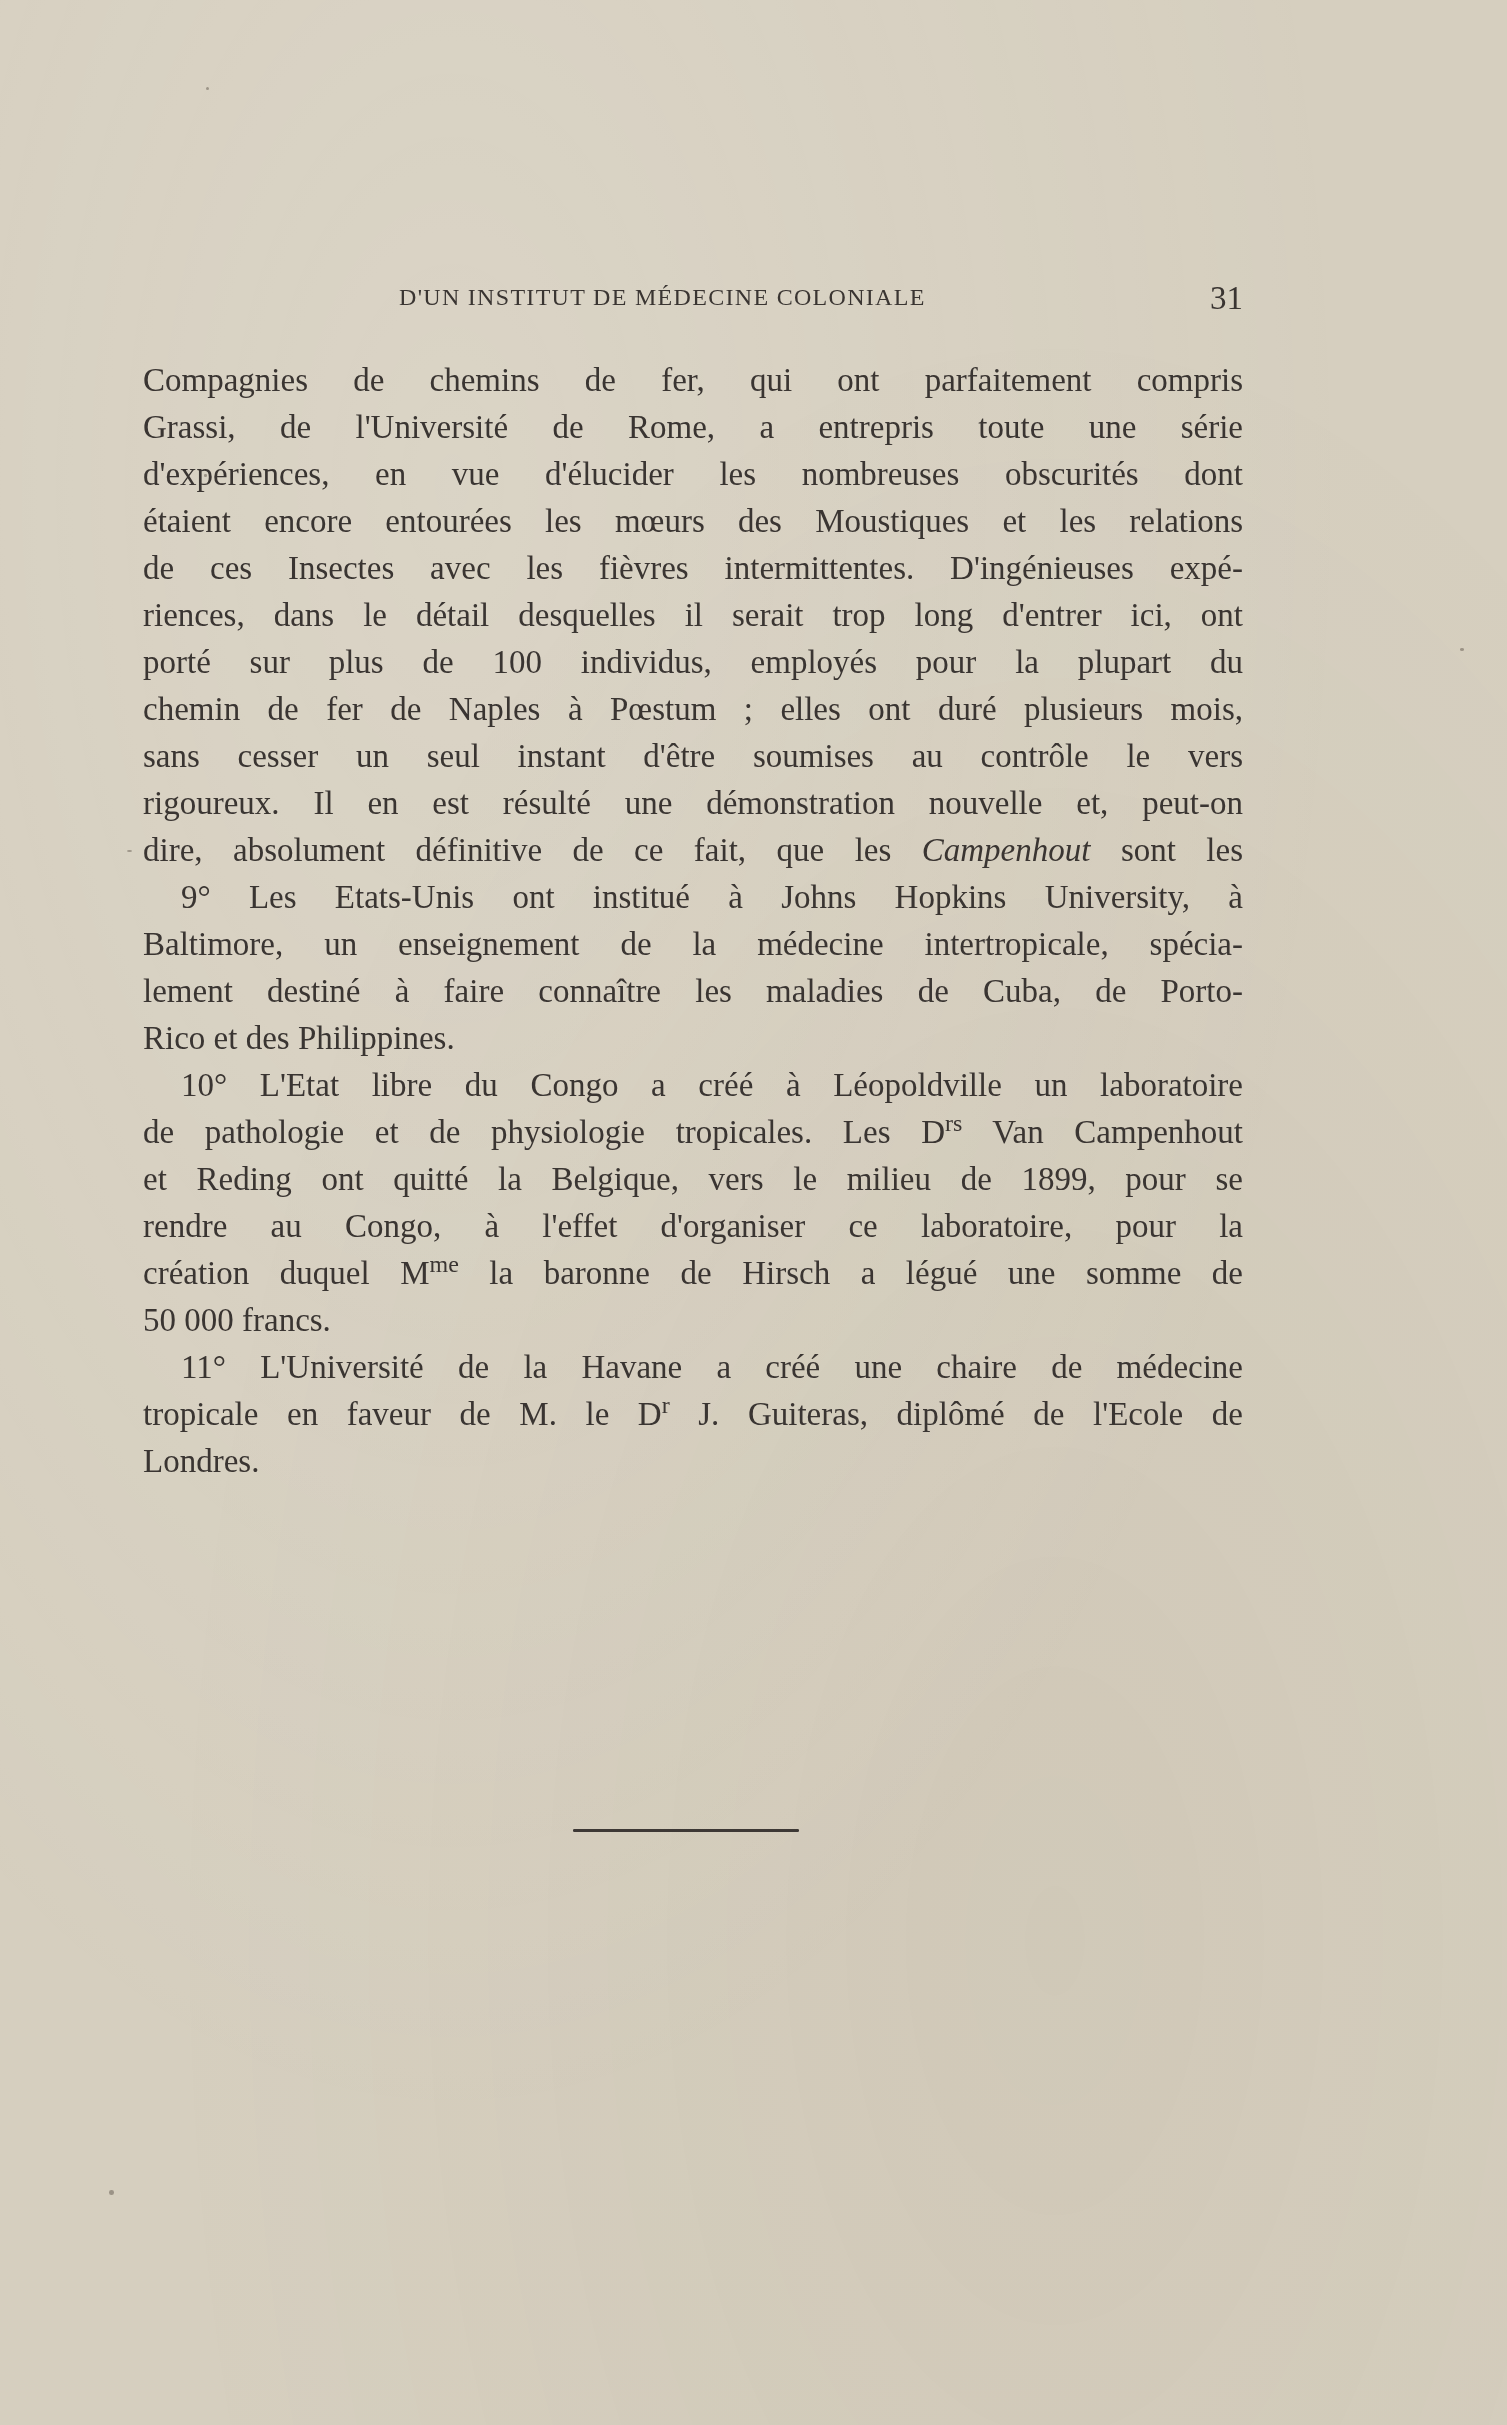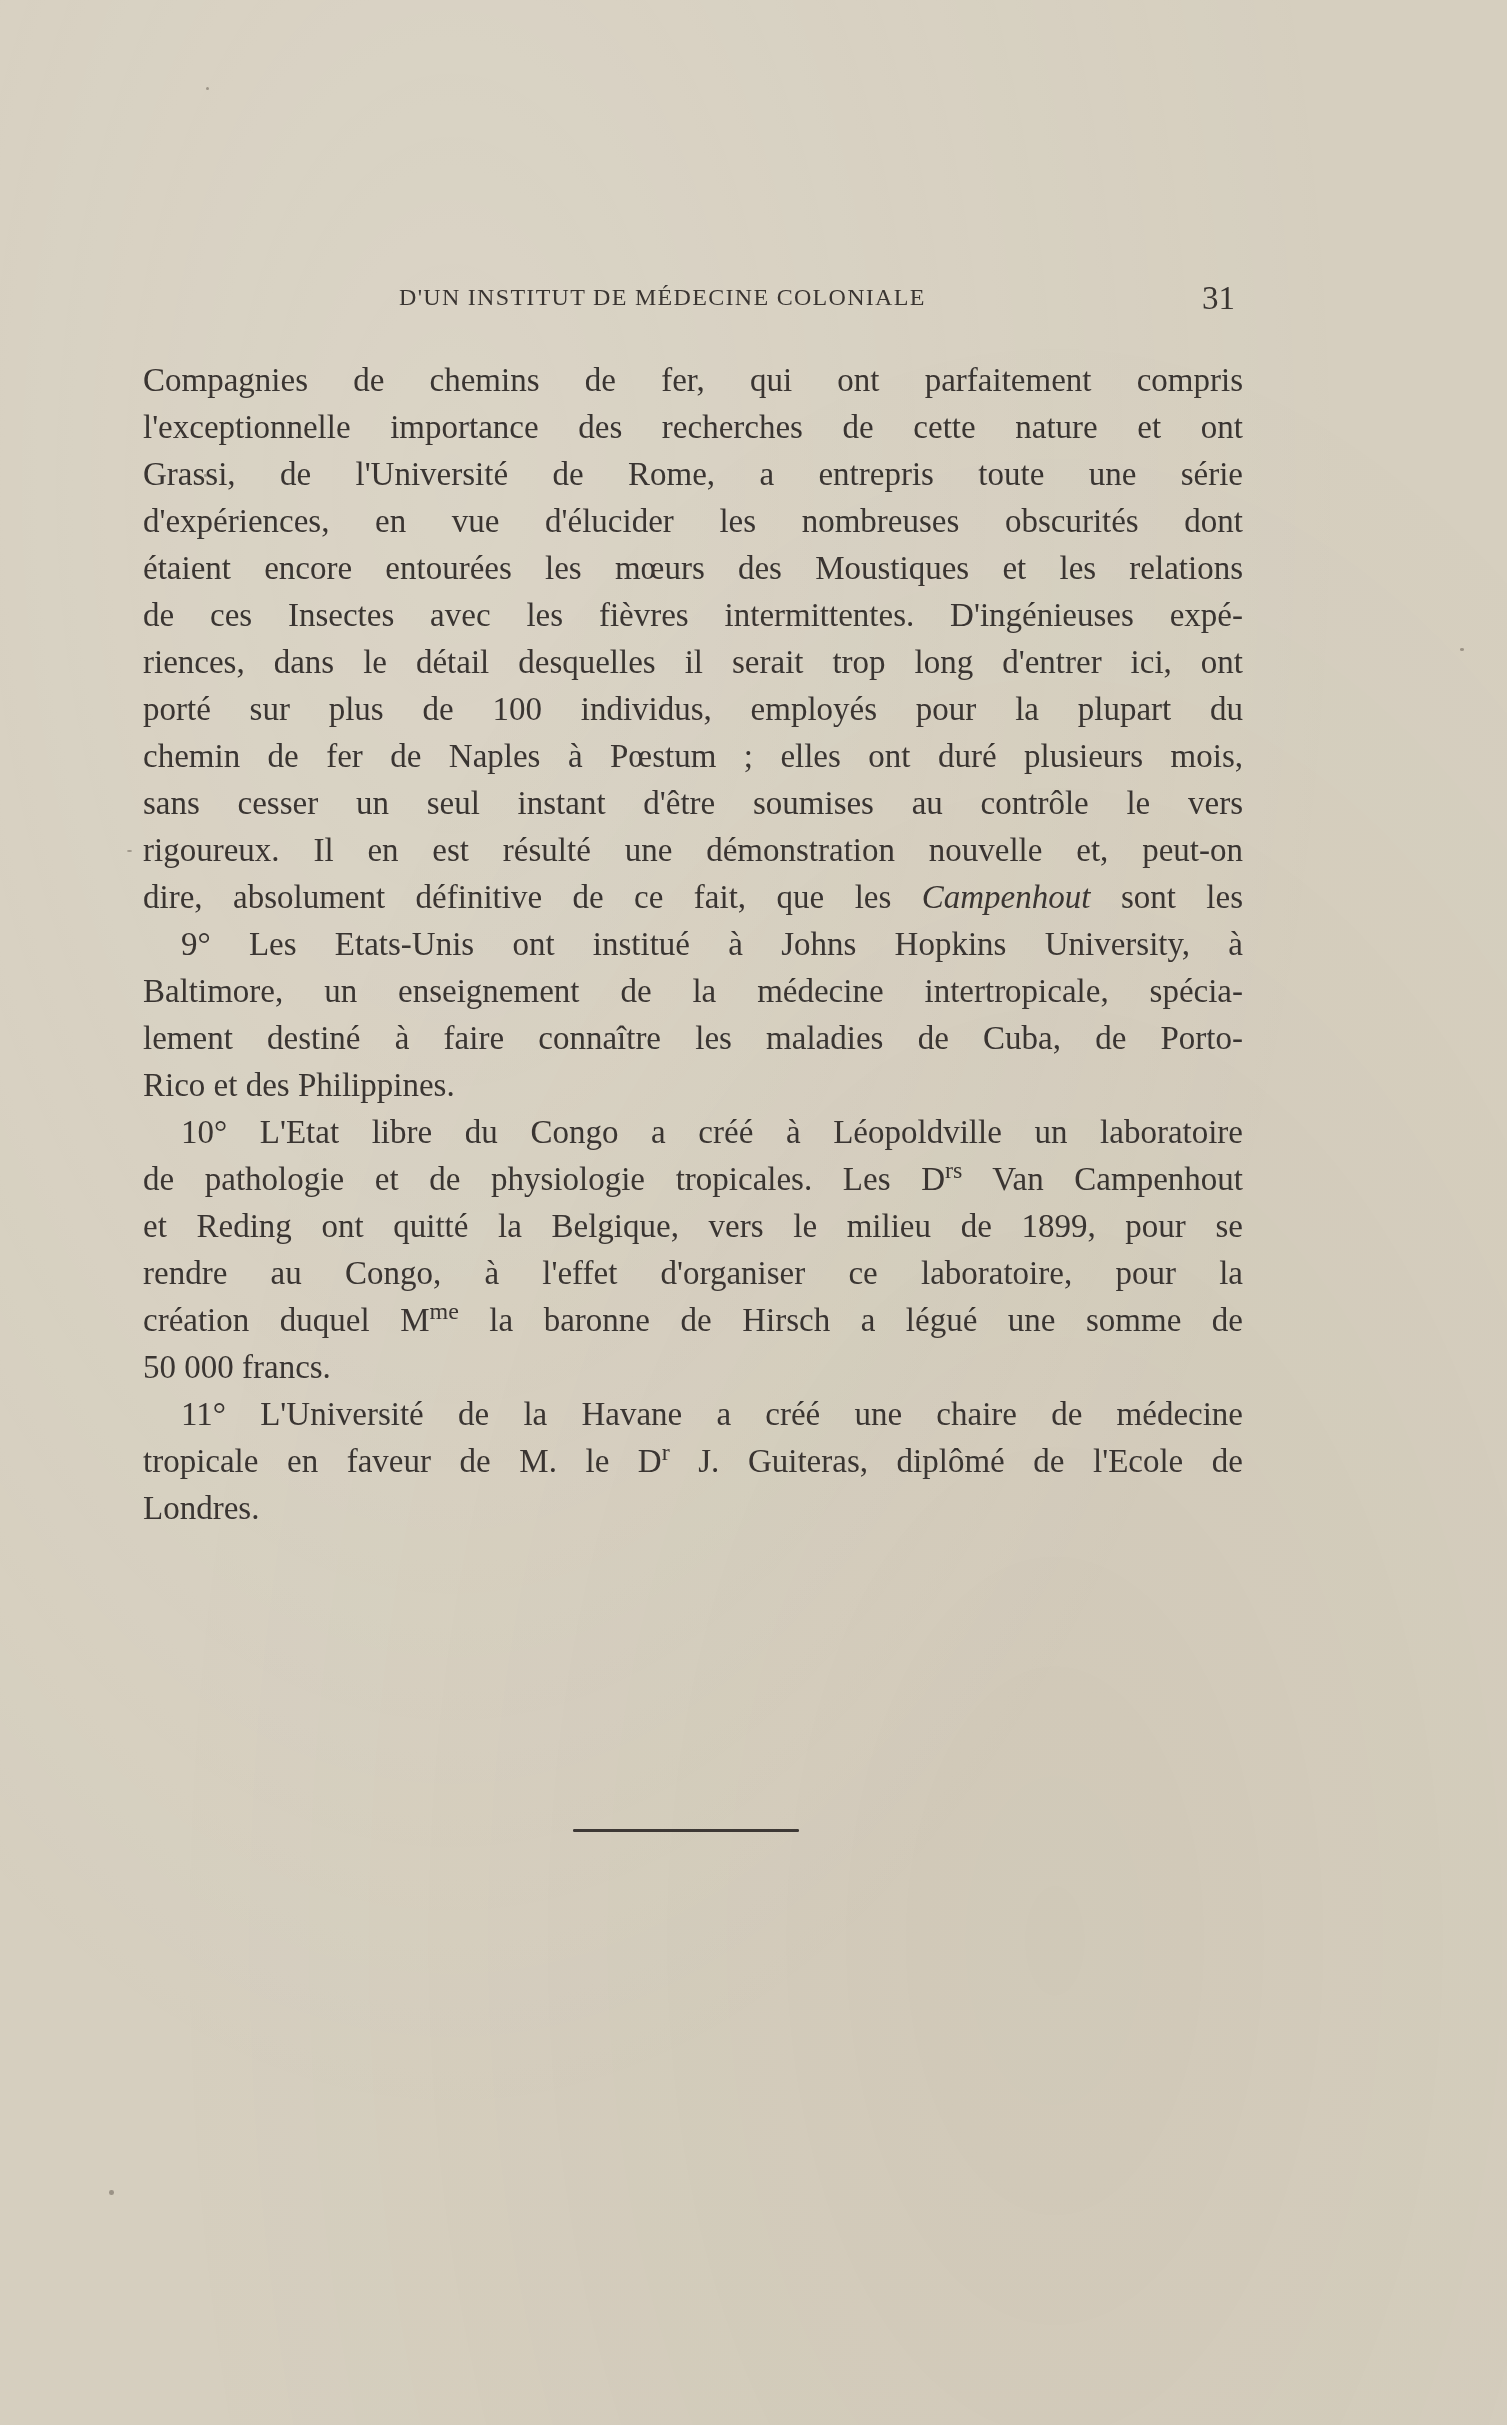--- a/index.html
+++ b/index.html
@@ -38,21 +38,21 @@
       font-size: 25.5px;
       letter-spacing: 1.3px;
       font-variant: small-caps;
       text-transform: uppercase;
       font-size: 24px;
       white-space: nowrap;
       color: #3a3532;
     }
     .page-number {
       position: absolute;
-      right: 8px;
+      right: 0;
       top: 0px;
       font-size: 33px;
       color: #3a3532;
     }
     .body-text {
       position: absolute;
       left: 143px;
       top: 357px;
       width: 1100px;
       font-size: 33px;
@@ -105,21 +105,20 @@
 
   <div class="running-head">
     <span class="running-title">D'un institut de médecine coloniale</span>
     <span class="page-number">31</span>
   </div>
 
   <div class="body-text">
 
     <div>
       <span class="line">Compagnies de chemins de fer, qui ont parfaitement compris</span>
-      <span class="line">l'exceptionnelle importance des recherches de cette nature et ont</span>
       <span class="line">Grassi, de l'Université de Rome, a entrepris toute une série</span>
       <span class="line">d'expériences, en vue d'élucider les nombreuses obscurités dont</span>
       <span class="line">étaient encore entourées les mœurs des Moustiques et les relations</span>
       <span class="line">de ces Insectes avec les fièvres intermittentes. D'ingénieuses expé-</span>
       <span class="line">riences, dans le détail desquelles il serait trop long d'entrer ici, ont</span>
       <span class="line">porté sur plus de 100 individus, employés pour la plupart du</span>
       <span class="line">chemin de fer de Naples à Pœstum ; elles ont duré plusieurs mois,</span>
       <span class="line">sans cesser un seul instant d'être soumises au contrôle le vers</span>
       <span class="line">rigoureux. Il en est résulté une démonstration nouvelle et, peut-on</span>
       <span class="line"><span>dire, absolument définitive de ce fait, que les </span><span class="ital">Campenhout</span><span> sont les</span></span>

